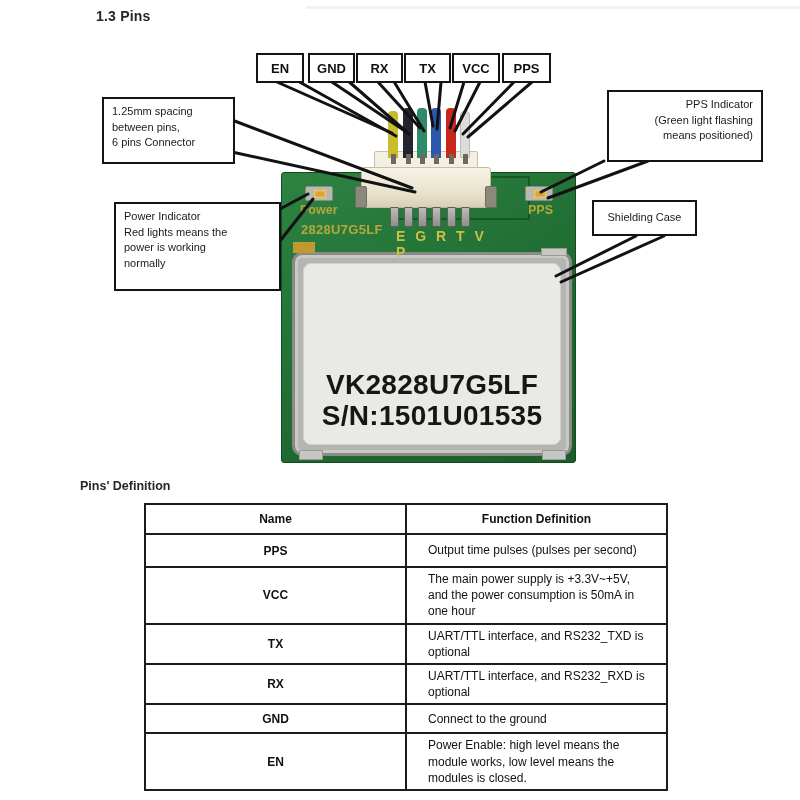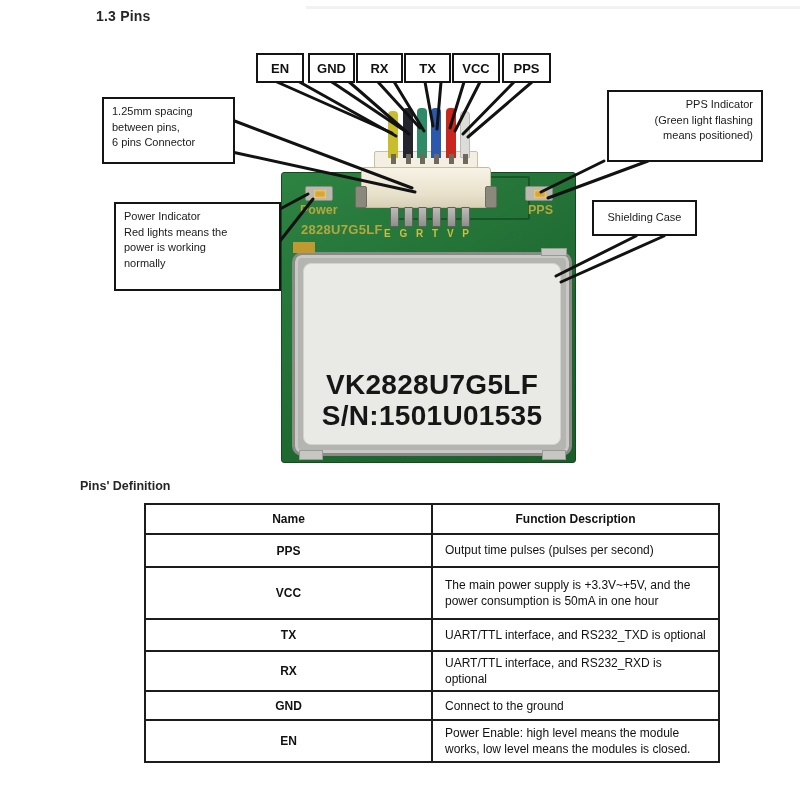--- a/index.html
+++ b/index.html
@@ -47,21 +47,21 @@
   #conn-body { left:317px; top:167px; width:130px; height:41px; background:linear-gradient(#f7f3e6,#e7e0ca 70%,#d8d0b6); border:1px solid #c3ba9e; border-radius:3px; z-index:5; }
   .clip { position:absolute; top:186px; width:12px; height:22px; background:#8b887c; border:1px solid #6f6c61; border-radius:2px; z-index:6; }
   #clip-left { left:311px; } #clip-right { left:441px; }
 
   
   #pcb { left:237px; top:172px; width:295px; height:291px; background:linear-gradient(150deg,#2d8342,#1f6a31 60%,#1a5d2a); border:1px solid #154a20; border-radius:3px; z-index:1; }
   #trace-outline { left:350px; top:176px; width:136px; height:44px; border:2px solid rgba(8,58,24,.5); border-radius:2px; z-index:2; }
 
   .pad { position:absolute; top:207px; width:9px; height:20px; background:linear-gradient(#bcbcb8,#8e8e8a); border:1px solid #5f5f5b; border-radius:1px; z-index:6; }
 
-  #pin-letters { left:340px; top:228px; width:96px; font-size:10px; font-weight:700; color:#cdbf45; word-spacing:5px; z-index:6; letter-spacing:.5px; }
+  #pin-letters { left:352px; top:228px; width:96px; font-size:14px; font-weight:700; color:#cdbf45; word-spacing:5px; z-index:6; letter-spacing:.5px; }
 
   .led { position:absolute; width:28px; height:15px; background:#b9b9ad; border:1px solid #8c8c80; border-radius:2px; z-index:4; }
   .led .die { position:absolute; left:8px; top:3px; width:12px; height:8px; background:#d9a33a; box-shadow:inset 0 0 2px 1px #f2d06b; }
   #led-power { left:261px; top:186px; }
   #led-pps   { left:481px; top:186px; }
 
   .silk { position:absolute; font-weight:700; color:#b3a83e; z-index:4; }
   #silk-power { left:256px; top:203px; font-size:12.5px; }
   #silk-model { left:257px; top:222px; font-size:13px; letter-spacing:.3px; }
   #silk-pps   { left:484px; top:203px; font-size:12.5px; }
@@ -74,25 +74,25 @@
   #stab-bl { left:255px; top:450px; width:24px; height:10px; }
   #stab-br { left:498px; top:450px; width:24px; height:10px; }
   #shield-label { left:259px; top:263px; width:258px; height:182px; background:#e9e9e6; border:1px solid #d2d2ce; border-radius:8px; z-index:4; }
   #shield-text { left:259px; top:369px; width:258px; text-align:center; font-weight:700; font-size:28px; line-height:1.12; color:#161616; z-index:5; letter-spacing:.3px; }
 
   
   #lines { left:0; top:0; width:800px; height:800px; z-index:20; pointer-events:none; }
   #lines line { stroke:#121212; stroke-width:3; stroke-linecap:round; }
 
   
-  #pins-table { position:absolute; left:100px; top:503px; width:576px; border-collapse:collapse; table-layout:fixed; z-index:10; }
+  #pins-table { position:absolute; left:100px; top:503px; width:524px; border-collapse:collapse; table-layout:fixed; z-index:10; }
   #pins-table td, #pins-table th { border:2px solid #1c1c1c; font-size:12px; color:#111; vertical-align:middle; }
   #pins-table th { font-weight:600; text-align:center; height:30px; }
   #pins-table td.name { text-align:center; width:130px; font-weight:600; }
-  #pins-table td.desc { text-align:left; padding:3px 12px; line-height:1.35; }
+  #pins-table td.desc { text-align:left; padding:3px 21px; line-height:1.35; }
   tr.r-pps  td { height:33px; }
   tr.r-vcc  td { height:52px; }
   tr.r-tx   td { height:32px; }
   tr.r-rx   td { height:32px; }
   tr.r-gnd  td { height:29px; }
   tr.r-en   td { height:42px; }
 </style>
 </head>
 <body>
 
@@ -196,21 +196,21 @@
 (Green light flashing
 means positioned)</div>
   <div class="abs callout" id="box-shield">Shielding Case</div>
 
   <div class="abs" id="pins-def-title">Pins' Definition</div>
 
   <table id="pins-table">
     <tbody>
         <tr>
       <th>Name</th>
-      <th>Function Description</th>
+      <th>Function Definition</th>
     </tr>
     <tr class="r-pps">
       <td class="name">PPS</td>
       <td class="desc">Output time pulses (pulses per second)</td>
     </tr>
     <tr class="r-vcc">
       <td class="name">VCC</td>
       <td class="desc">The main power supply is +3.3V~+5V, and the power consumption is 50mA in one hour</td>
     </tr>
     <tr class="r-tx">

